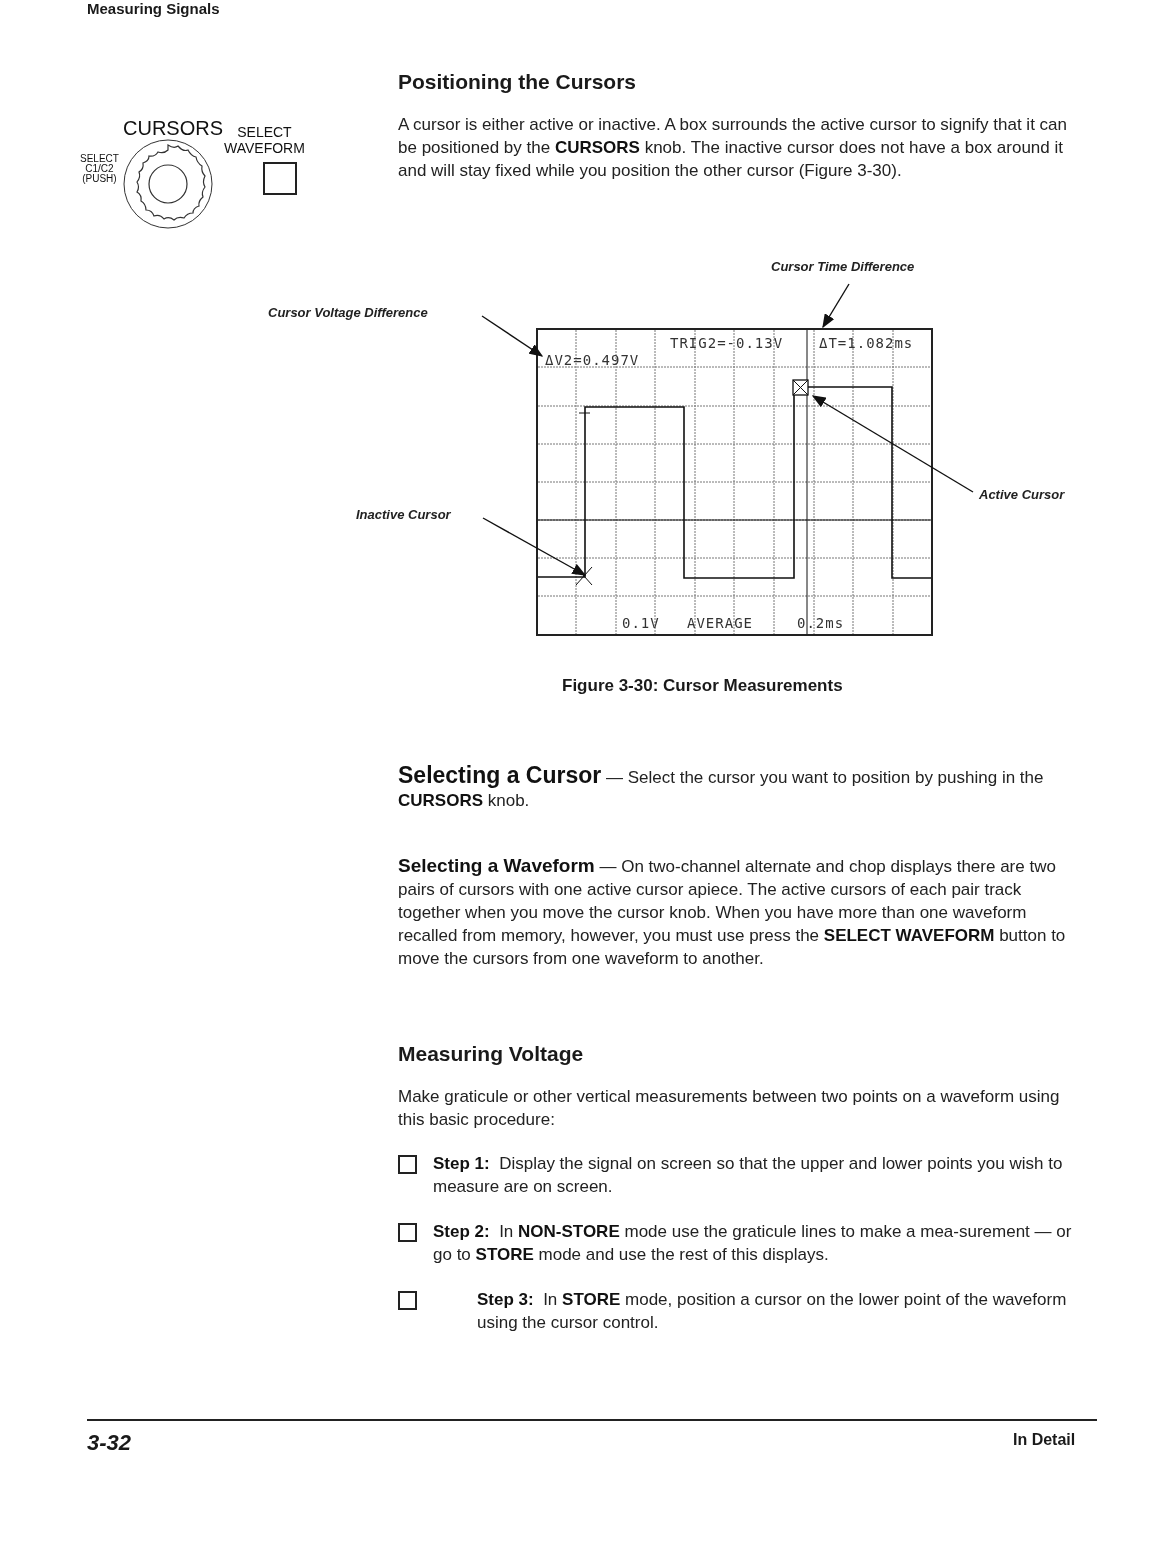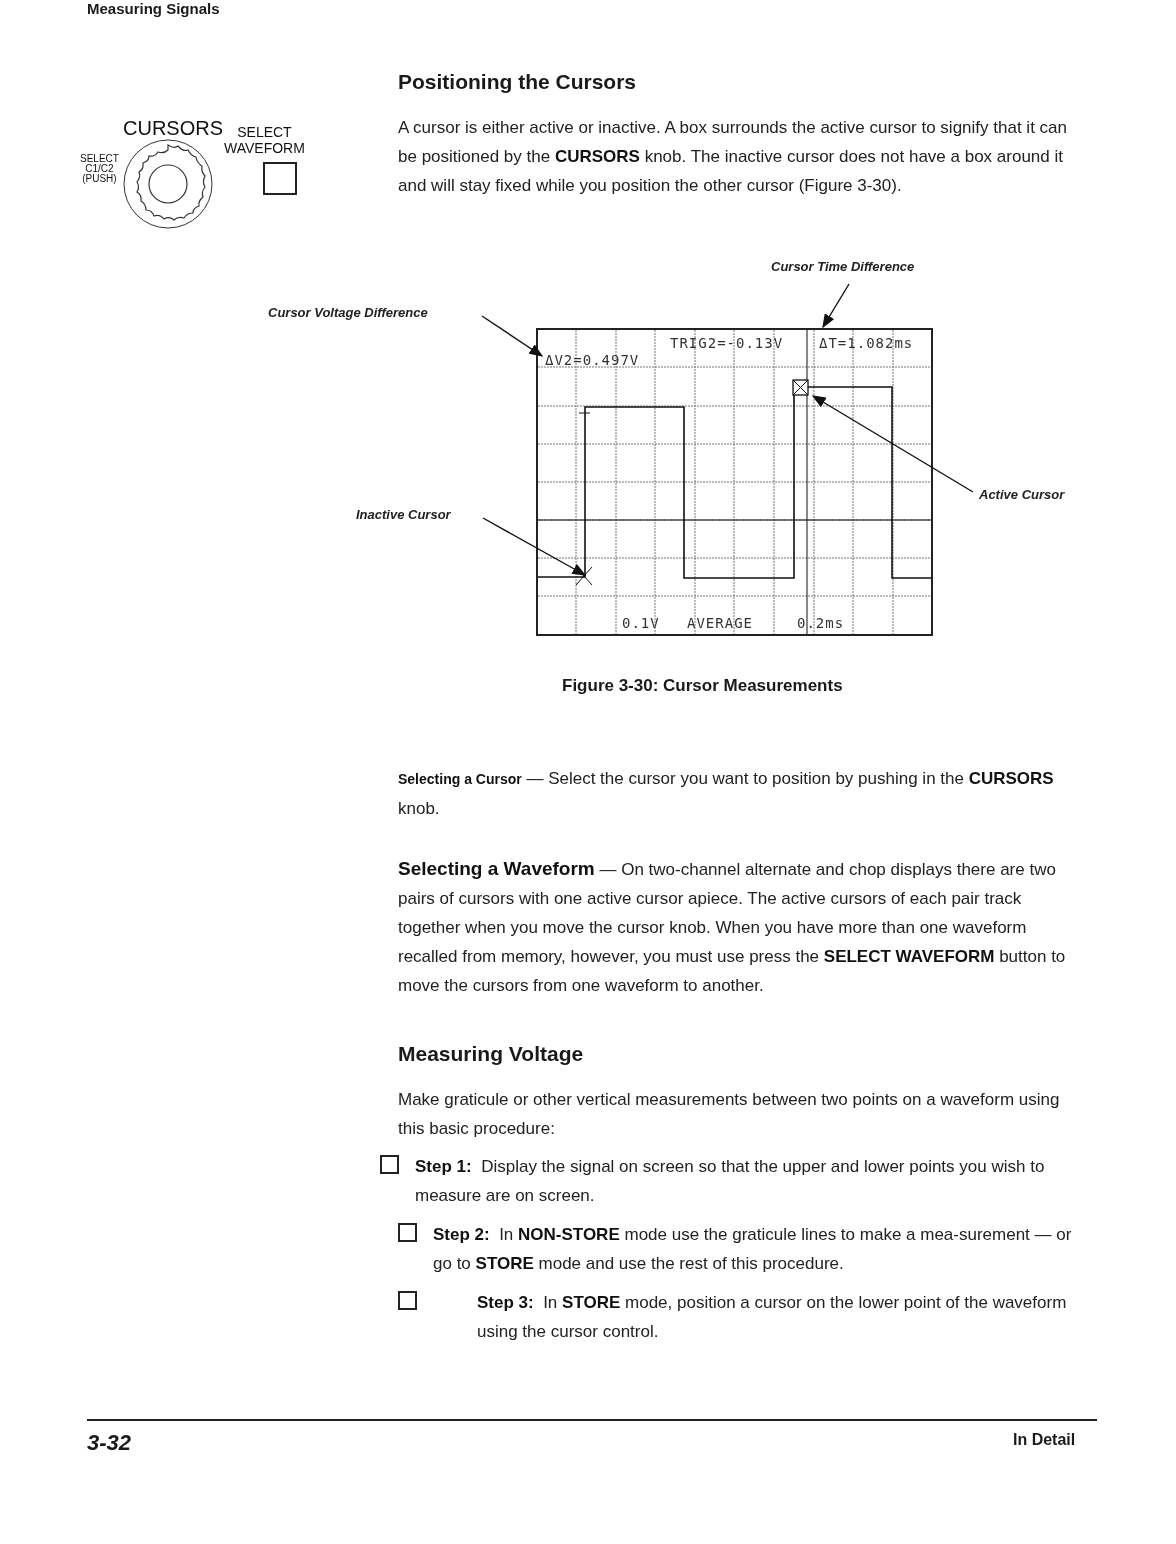--- a/index.html
+++ b/index.html
@@ -1,21 +1,21 @@
 <!DOCTYPE html>
 <html><head>
 <meta charset="utf-8">
 <style>
   html, body { margin: 0; padding: 0; background: #ffffff; }
   body { width: 1176px; height: 1544px; position: relative; overflow: hidden;
          font-family: "Liberation Sans", sans-serif; color: #1a1a1a; }
   .abs { position: absolute; }
   .header-title { left: 87px; top: 0px; font-size: 15px; font-weight: bold; }
   .h2 { font-size: 21px; font-weight: bold; }
-  .body-text { font-size: 17px; line-height: 29px; color: #222; }
+  .body-text { font-size: 17px; line-height: 23px; color: #222; }
   .body-text b { font-weight: bold; color: #111; }
   .callout { font-size: 13px; font-style: italic; font-weight: bold; color: #222; }
   .fig-caption { font-size: 17px; font-weight: bold; }
   .panel-label { font-family: "Liberation Sans", sans-serif; color: #111; }
   .step { display: flex; align-items: flex-start; }
   .checkbox { width: 19px; height: 19px; border: 2px solid #222; box-sizing: border-box;
               margin-top: 3px; margin-right: 16px; flex: 0 0 auto; background: #fff; }
   .footer-rule { left: 87px; top: 1419px; width: 1010px; height: 2px; background: #222; }
   .scope-text { font-family: "DejaVu Sans Mono", monospace; font-size: 14px; fill: #333; letter-spacing: 1px; }
 </style>
@@ -108,43 +108,43 @@
     <line x1="599" y1="14" x2="573" y2="57" marker-end="url(#arr)"></line>
     <line x1="232" y1="46" x2="292" y2="86" marker-end="url(#arr)"></line>
     <line x1="723" y1="222" x2="563" y2="126" marker-end="url(#arr)"></line>
     <line x1="233" y1="248" x2="335" y2="305" marker-end="url(#arr)"></line>
   </g>
 </svg>
 
 <div class="abs fig-caption" style="left:562px; top:676px;">Figure 3-30:  Cursor Measurements</div>
 
 <div class="abs body-text" style="left:398px; top:764px; width:690px;">
-  <b class="h2" style="font-size:14px;">Selecting a Cursor</b><span> — Select the cursor you want to position by pushing in the </span><b>CURSORS</b><span> knob.</span>
+  <b class="h2" style="font-size:23px;">Selecting a Cursor</b><span> — Select the cursor you want to position by pushing in the </span><b>CURSORS</b><span> knob.</span>
 </div>
 
 <div class="abs body-text" style="left:398px; top:854px; width:690px;">
   <b class="h2" style="font-size:19px;">Selecting a Waveform</b><span> — On two-channel alternate and chop displays there are two pairs of cursors with one active cursor apiece. The active cursors of each pair track together when you move the cursor knob. When you have more than one waveform recalled from memory, however, you must use press the </span><b>SELECT WAVEFORM</b><span> button to move the cursors from one waveform to another.</span>
 </div>
 
 <div class="abs h2" style="left:398px; top:1042px;">Measuring Voltage</div>
 <div class="abs body-text" style="left:398px; top:1085px; width:670px;">Make graticule or other vertical measurements between two points on a waveform using this basic procedure:</div>
 
-<div class="abs body-text step" style="left:380px; top:1152px; width:690px;">
+<div class="abs body-text step" style="left:398px; top:1152px; width:690px;">
   <div class="checkbox"></div>
   <div>
     <b>Step 1:</b>&nbsp;
     <span>Display the signal on screen so that the upper and lower points you wish to measure are on screen.</span>
   </div>
 </div>
 
 <div class="abs body-text step" style="left:398px; top:1220px; width:690px;">
   <div class="checkbox"></div>
   <div>
     <b>Step 2:</b>&nbsp;
-    <span>In </span><b>NON-STORE</b><span> mode use the graticule lines to make a mea-surement — or go to </span><b>STORE</b><span> mode and use the rest of this procedure.</span>
+    <span>In </span><b>NON-STORE</b><span> mode use the graticule lines to make a mea-surement — or go to </span><b>STORE</b><span> mode and use the rest of this displays.</span>
   </div>
 </div>
 
 <div class="abs body-text step" style="left:398px; top:1288px; width:690px;gap:44px;">
   <div class="checkbox"></div>
   <div>
     <b>Step 3:</b>&nbsp;
     <span>In </span><b>STORE</b><span> mode, position a cursor on the lower point of the waveform using the cursor control.</span>
   </div>
 </div>

